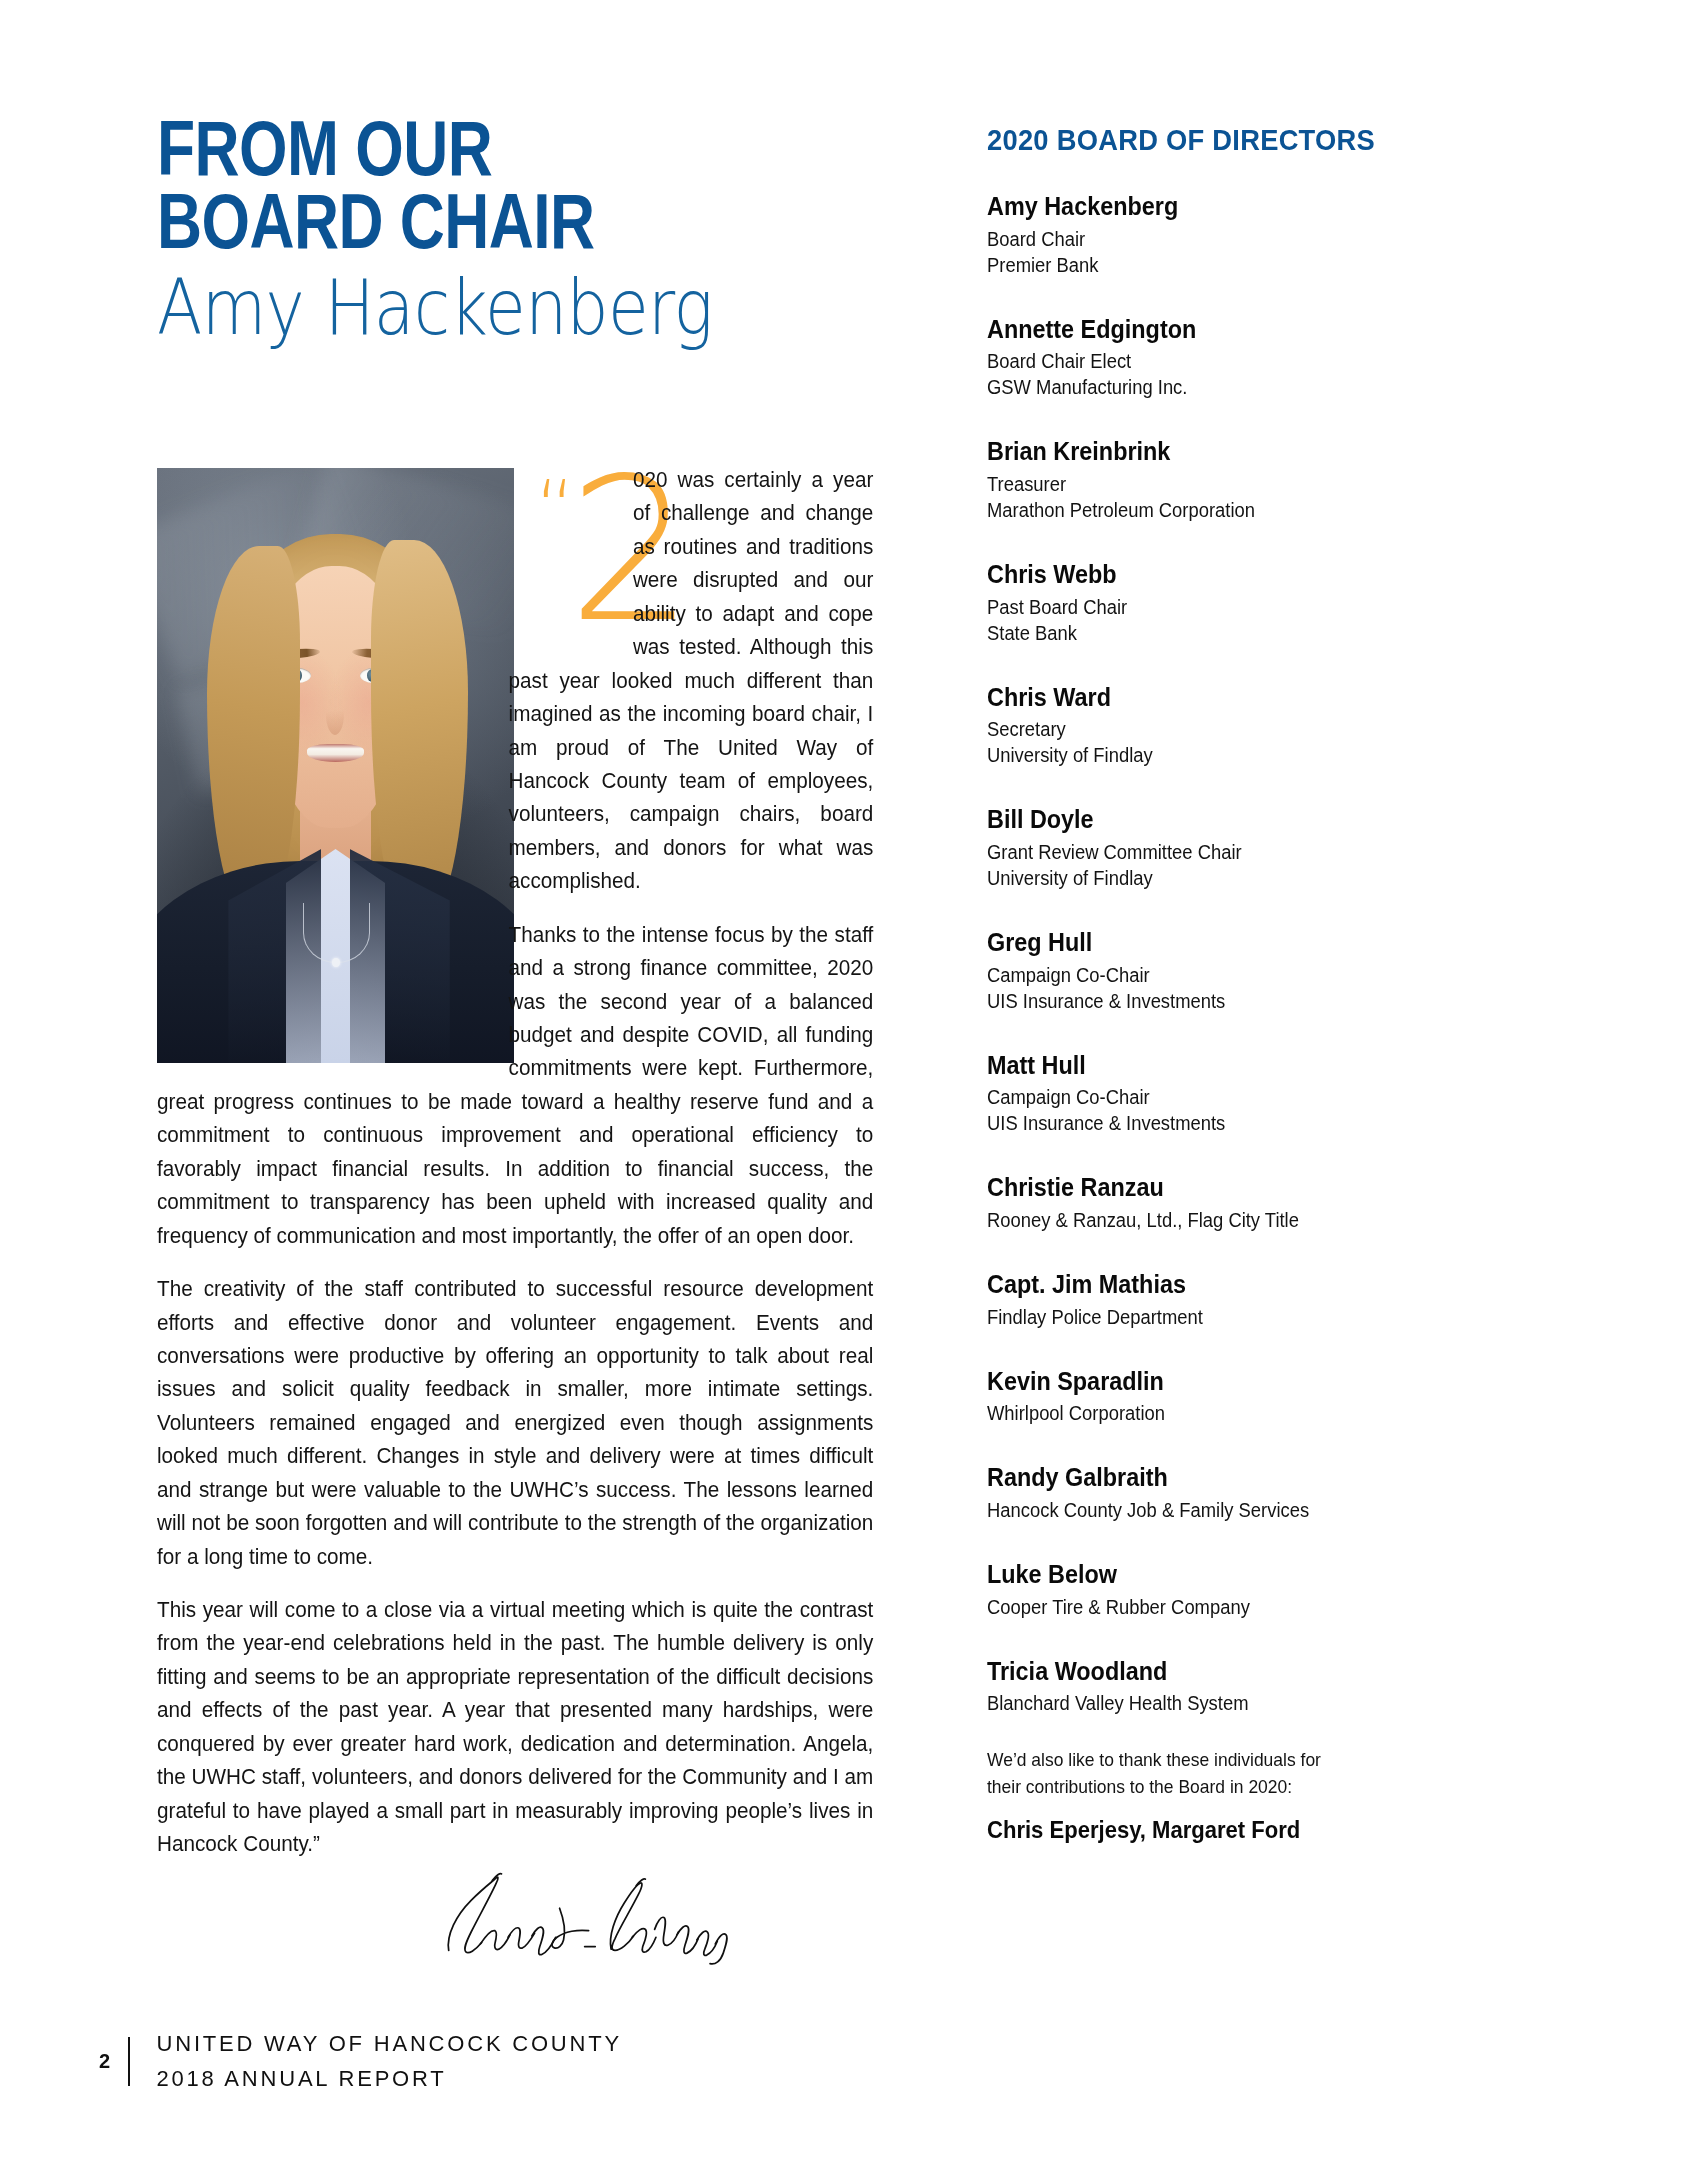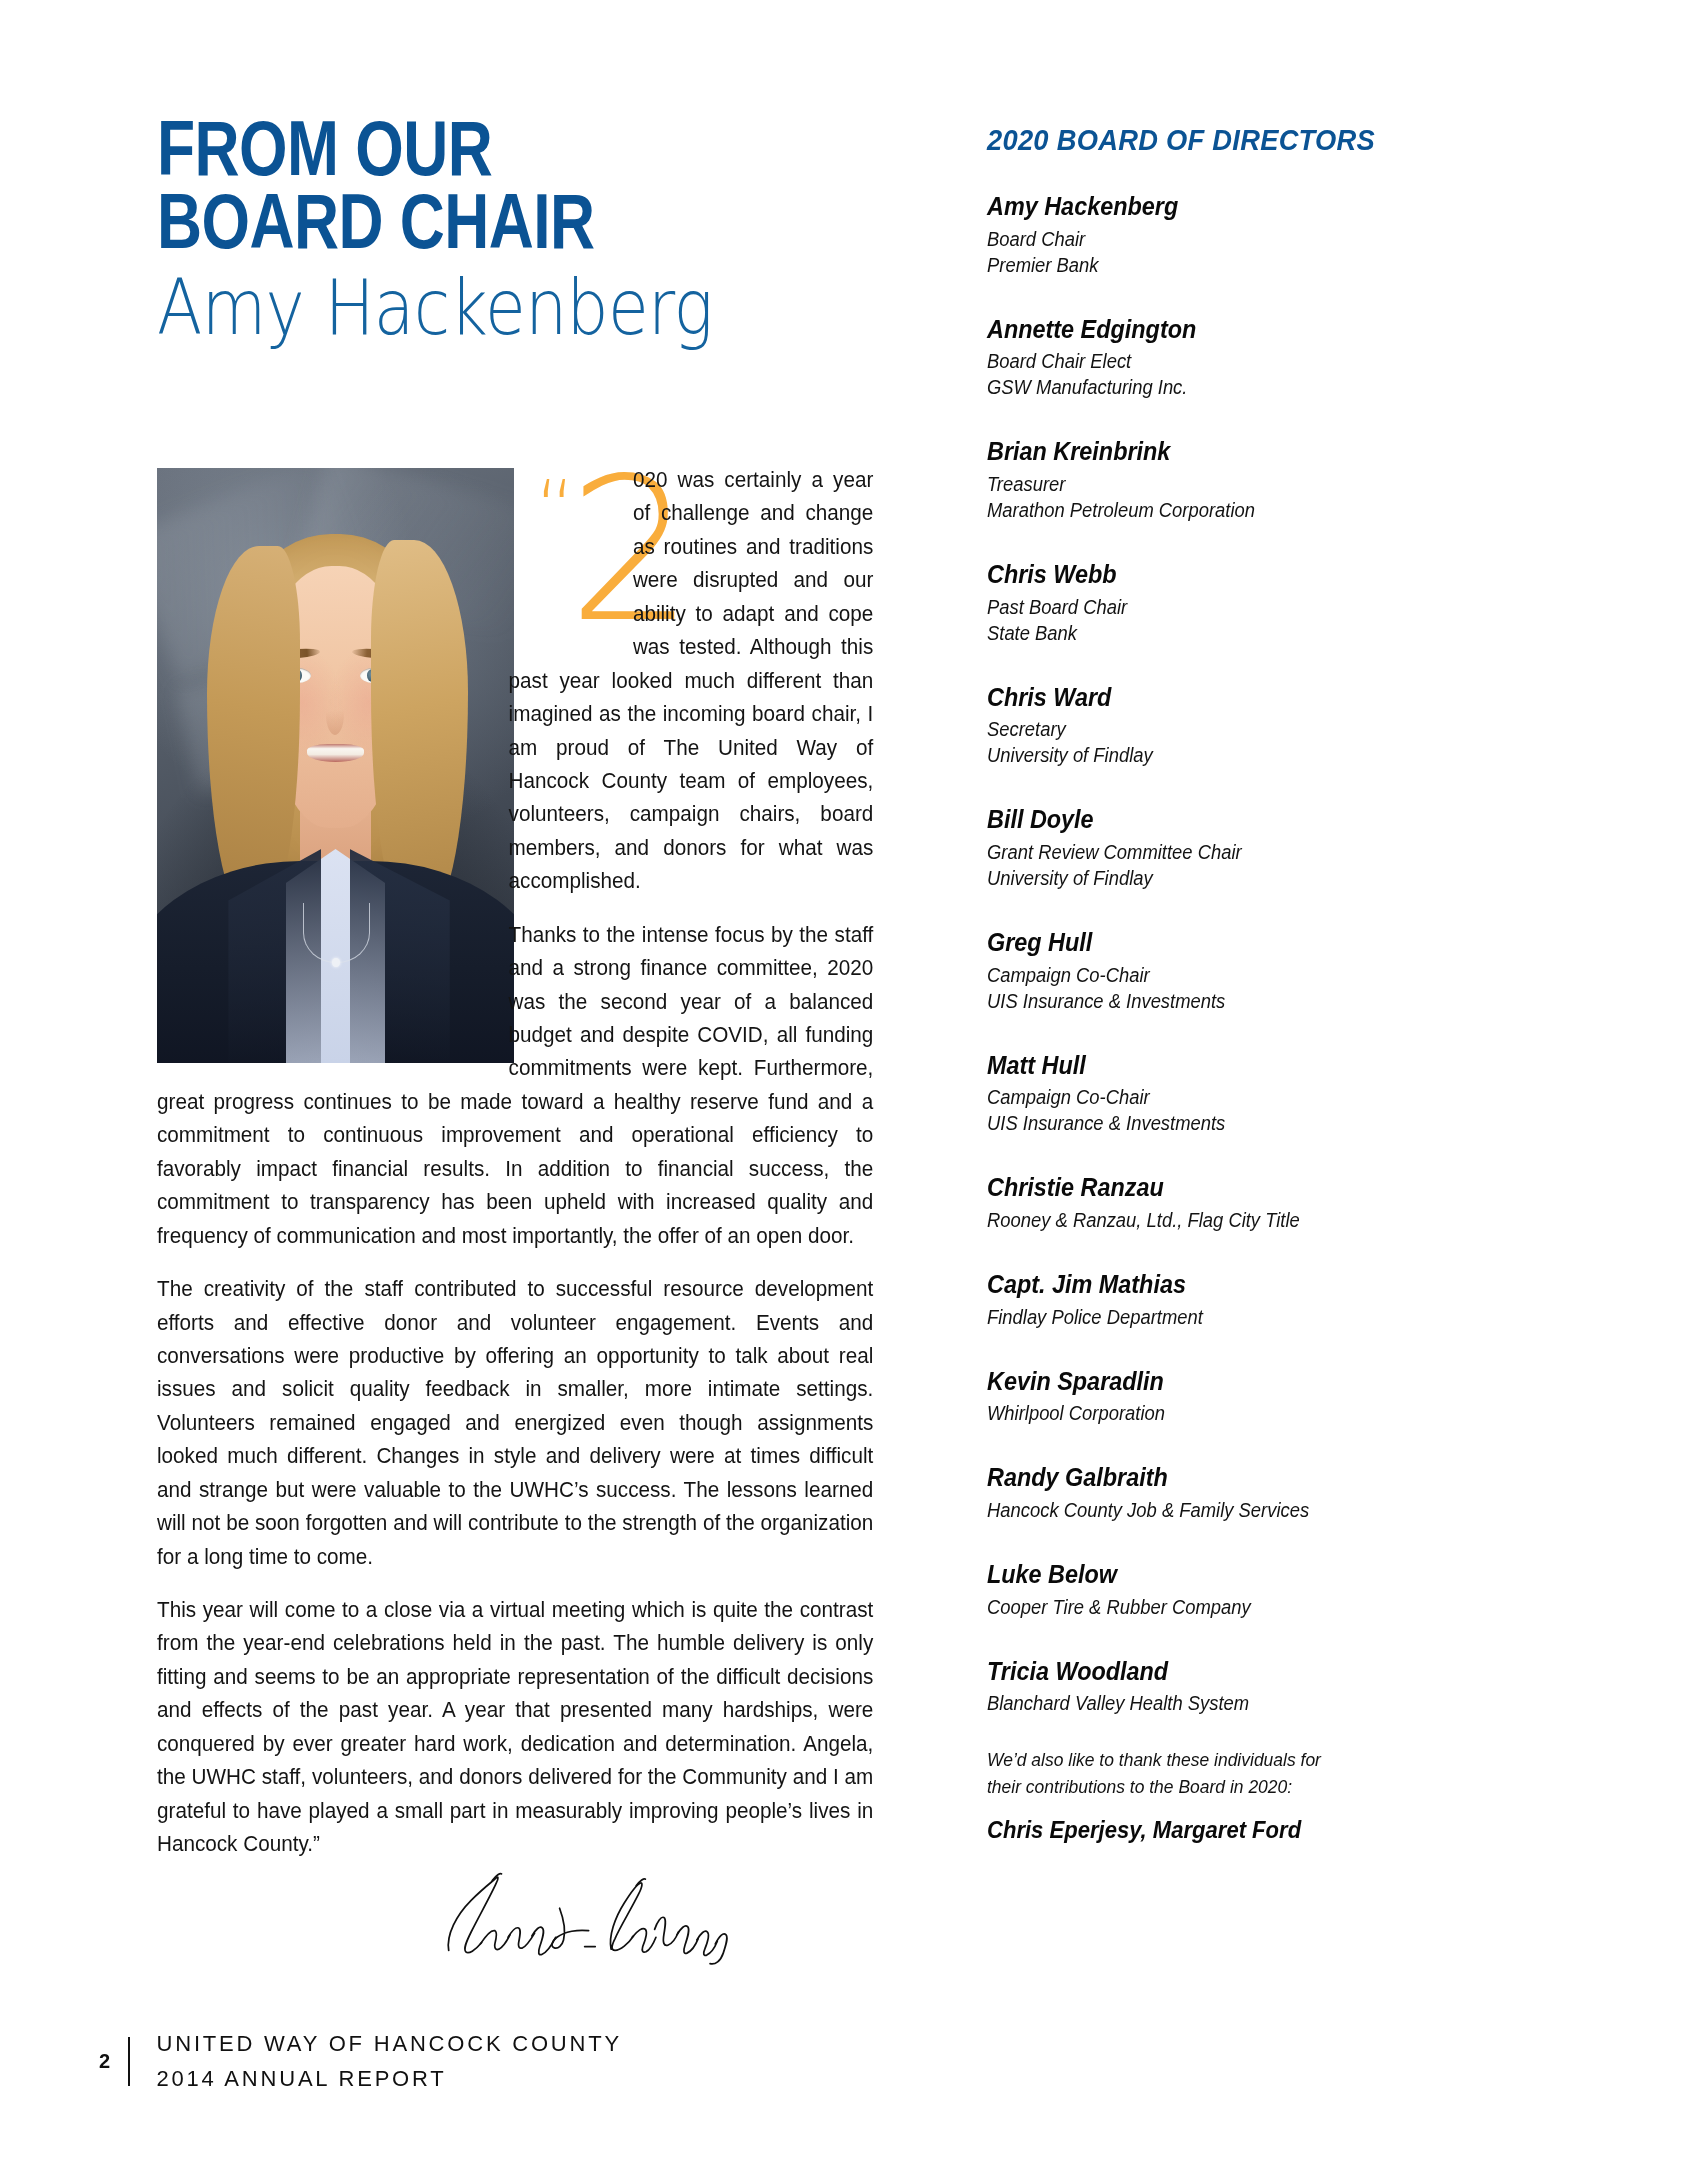--- a/index.html
+++ b/index.html
@@ -222,21 +222,20 @@
     font-family:"Liberation Sans", sans-serif;
     font-size:22px;letter-spacing:2.8px;
     color:#111;line-height:1.62;
   }
 
   
   .right-col{
     position:absolute;
     left:987px; top:123px;
     width:556px;
-    font-style:italic;
   }
   .board-title{
     font-family:"Liberation Sans", sans-serif;
     font-weight:bold;
     font-size:30px;
     letter-spacing:0.3px;
     color:#0b5394;
     transform:scaleX(0.91);
     transform-origin:left top;
     margin:0 0 34px 0;
@@ -354,21 +353,21 @@
         <path d="M324 30 C330 22,336 18,338 20"></path>
       </g>
     </svg>
   </div>
 
   <div class="footer">
     <div class="pg-num">2</div>
     <div class="pg-rule"></div>
     <div class="footer-lines">
       <div>UNITED WAY OF HANCOCK COUNTY</div>
-      <div>2014 ANNUAL REPORT</div>
+      <div>2018 ANNUAL REPORT</div>
     </div>
   </div>
 
   <div class="right-col">
     <div class="board-title">2020 BOARD OF DIRECTORS</div>
 
     <div class="member">
       <div class="member-name">Amy Hackenberg</div>
       <div class="member-line">Board Chair</div>
       <div class="member-line">Premier Bank</div>

